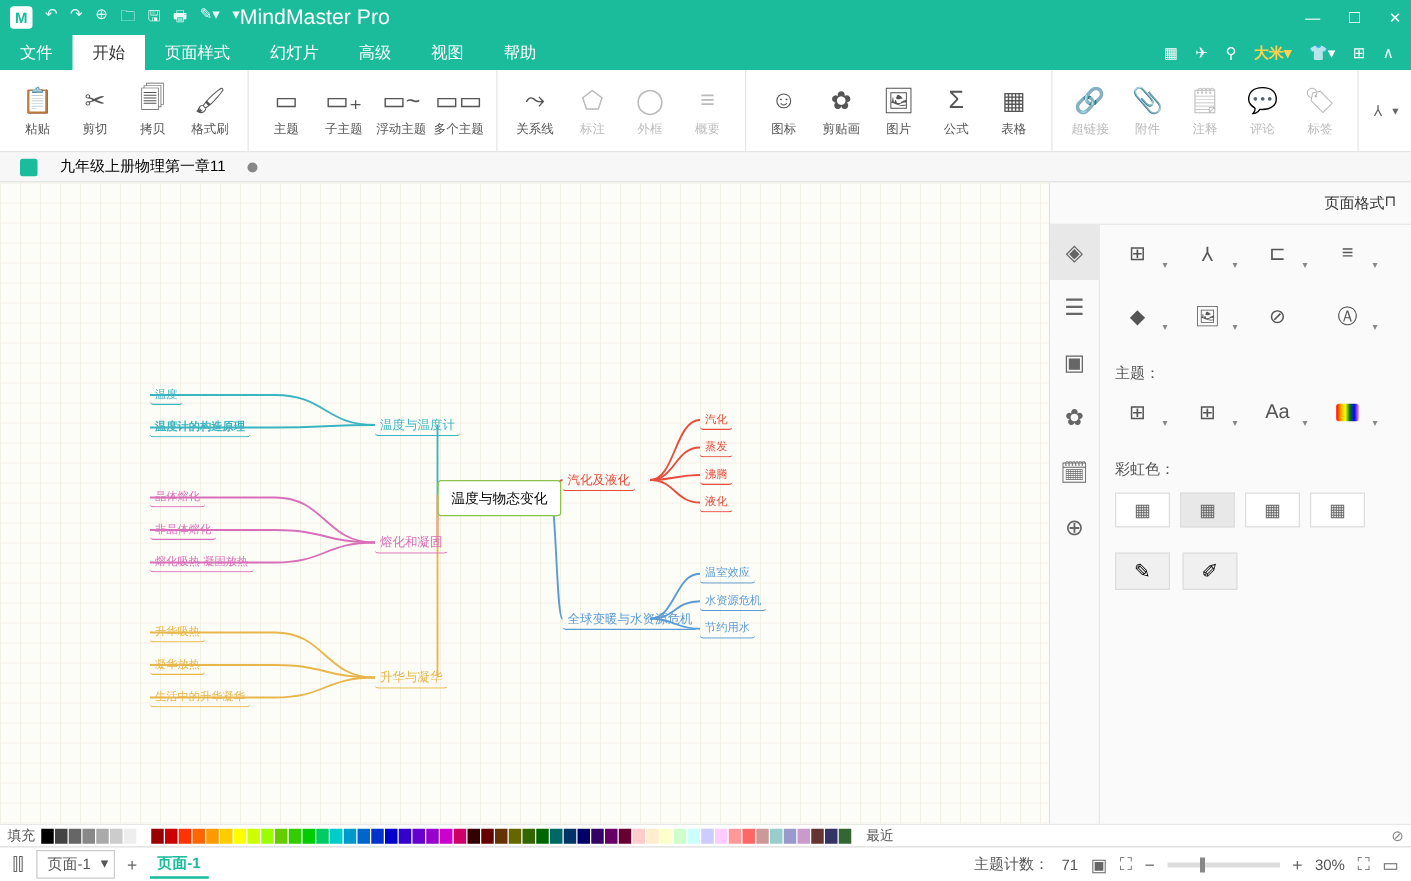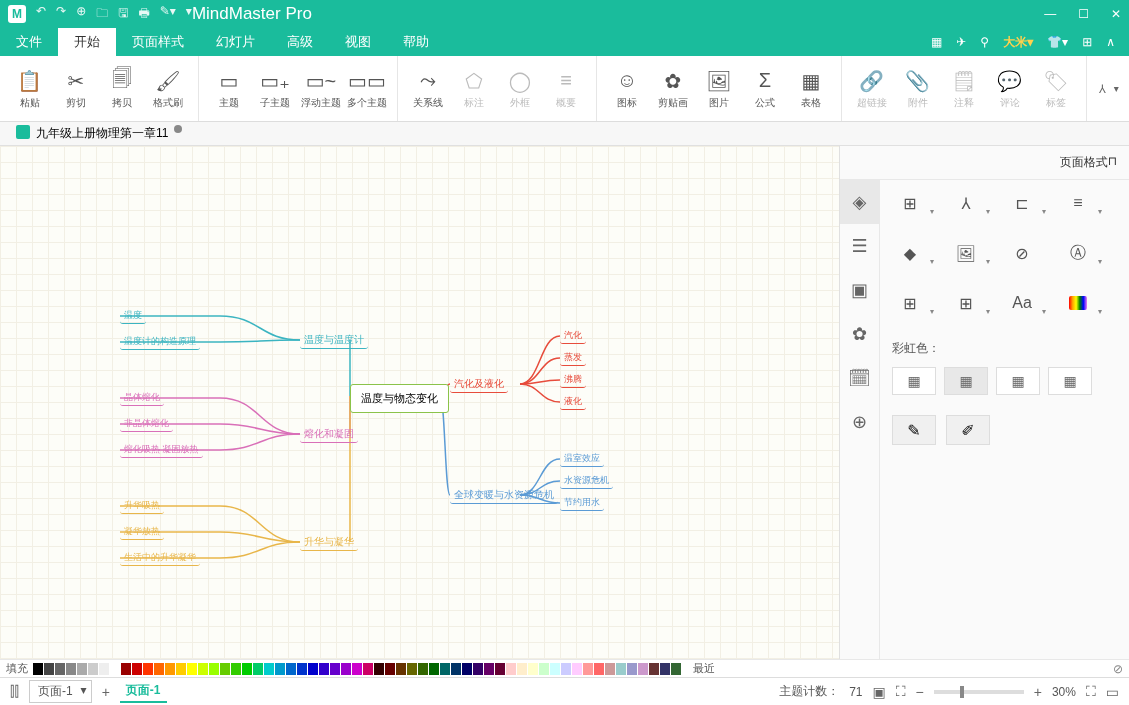--- a/index.html
+++ b/index.html
@@ -18,21 +18,21 @@
 .menubar .right span{cursor:pointer}
 .menubar .user{color:#FFD24D;font-weight:bold}
 .ribbon{height:66px;background:#fff;border-bottom:1px solid #ddd;display:flex;align-items:center}
 .rgroup{display:flex;padding:0 8px;height:100%;align-items:center;border-right:1px solid #e6e6e6;gap:2px}
 .rbtn{display:flex;flex-direction:column;align-items:center;justify-content:center;width:44px;height:58px;cursor:pointer;border-radius:3px}
 .rbtn .ico{height:26px;display:flex;align-items:center;justify-content:center;font-size:20px;color:#555}
 .rbtn .lbl{font-size:10px;color:#555;margin-top:2px}
 .rbtn.dis .lbl,.rbtn.dis .ico{color:#bbb}
 .ribbon-end{margin-left:auto;padding:0 12px;display:flex;align-items:center;font-size:18px;color:#666;gap:8px}
 .tabbar{height:24px;background:#f7f7f7;border-bottom:1px solid #e0e0e0;display:flex;align-items:center;padding:0 8px;gap:6px}
-.tabbar .doctab{display:flex;gap:6px;padding:0 8px}
+.tabbar .doctab{display:flex;align-items:center;gap:18px;padding:0 8px}
 .tabbar .doclogo{width:14px;height:14px;background:#1ABC9C;border-radius:2px}
 .tabbar .dirty{width:8px;height:8px;background:#888;border-radius:50%}
 .main{flex:1;display:flex;overflow:hidden}
 .canvas{flex:1;position:relative;background:#fdfdf8;background-image:linear-gradient(#f2efe4 1px,transparent 1px),linear-gradient(90deg,#f2efe4 1px,transparent 1px);background-size:16px 16px}
 .mindmap{position:absolute;inset:0}
 .node{position:absolute;font-size:9px;white-space:nowrap;padding:1px 4px;border-radius:3px}
 .central{border:1px solid #8bc34a;background:#fff;padding:6px 10px;font-size:11px}
 .sub{font-size:10px}
 svg.links{position:absolute;inset:0;width:100%;height:100%}
 .right-panel{width:290px;background:#fafafa;border-left:1px solid #e0e0e0;display:flex;flex-direction:column}
@@ -249,21 +249,21 @@
         <path d="M520,238 C540,238 540,256 560,256" stroke="#e74c3c" fill="none" stroke-width="1.5"></path>
         <path d="M440,250 C445,250 445,349 450,349" stroke="#5b9bd5" fill="none" stroke-width="1.5"></path>
         <path d="M520,349 C540,349 540,313 560,313" stroke="#5b9bd5" fill="none" stroke-width="1.5"></path>
         <path d="M520,349 C540,349 540,335 560,335" stroke="#5b9bd5" fill="none" stroke-width="1.5"></path>
         <path d="M520,349 C540,349 540,357 560,357" stroke="#5b9bd5" fill="none" stroke-width="1.5"></path>
       </svg>
     <div class="mindmap" id="mindmap">
         <div class="node central" style="left: 350px; top: 238px;">温度与物态变化</div>
         <div class="node sub" style="left: 300px; top: 186px; color: rgb(59, 180, 193); border-bottom: 1px solid rgb(59, 180, 193);">温度与温度计</div>
         <div class="node " style="left: 120px; top: 162px; color: rgb(59, 180, 193); border-bottom: 1px solid rgb(59, 180, 193);">温度</div>
-        <div class="node " style="left: 120px; top: 188px; color: rgb(59, 180, 193); border-bottom: 1px solid rgb(59, 180, 193);">温度计的构造原理</div>
+        <div class="node " style="left: 120px; top: 188px; color: rgb(59, 180, 193); border-bottom: 1px solid rgb(59, 180, 193); font-weight: bold;">温度计的构造原理</div>
         <div class="node sub" style="left: 300px; top: 280px; color: rgb(217, 111, 184); border-bottom: 1px solid rgb(217, 111, 184);">熔化和凝固</div>
         <div class="node " style="left: 120px; top: 244px; color: rgb(217, 111, 184); border-bottom: 1px solid rgb(217, 111, 184);">晶体熔化</div>
         <div class="node " style="left: 120px; top: 270px; color: rgb(217, 111, 184); border-bottom: 1px solid rgb(217, 111, 184);">非晶体熔化</div>
         <div class="node " style="left: 120px; top: 296px; color: rgb(217, 111, 184); border-bottom: 1px solid rgb(217, 111, 184);">熔化吸热 凝固放热</div>
         <div class="node sub" style="left: 300px; top: 388px; color: rgb(232, 182, 74); border-bottom: 1px solid rgb(232, 182, 74);">升华与凝华</div>
         <div class="node " style="left: 120px; top: 352px; color: rgb(232, 182, 74); border-bottom: 1px solid rgb(232, 182, 74);">升华吸热</div>
         <div class="node " style="left: 120px; top: 378px; color: rgb(232, 182, 74); border-bottom: 1px solid rgb(232, 182, 74);">凝华放热</div>
         <div class="node " style="left: 120px; top: 404px; color: rgb(232, 182, 74); border-bottom: 1px solid rgb(232, 182, 74);">生活中的升华凝华</div>
         <div class="node sub" style="left: 450px; top: 230px; color: rgb(231, 76, 60); border-bottom: 1px solid rgb(231, 76, 60);">汽化及液化</div>
         <div class="node " style="left: 560px; top: 182px; color: rgb(231, 76, 60); border-bottom: 1px solid rgb(231, 76, 60);">汽化</div>
@@ -296,20 +296,21 @@
           <div class="tool-btn dd">⅄</div>
           <div class="tool-btn dd">⊏</div>
           <div class="tool-btn dd">≡</div>
         </div>
         <div class="tool-row">
           <div class="tool-btn dd">◆</div>
           <div class="tool-btn dd">🖼</div>
           <div class="tool-btn">⊘</div>
           <div class="tool-btn dd">Ⓐ</div>
         </div>
+        <div class="section-lbl">主题：</div>
         <div class="tool-row">
           <div class="tool-btn dd">⊞</div>
           <div class="tool-btn dd">⊞</div>
           <div class="tool-btn dd">Aa</div>
           <div class="tool-btn dd">
               <span class="colorico"></span>
             </div>
         </div>
         <div class="section-lbl">彩虹色：</div>
         <div class="rainbow-row">

